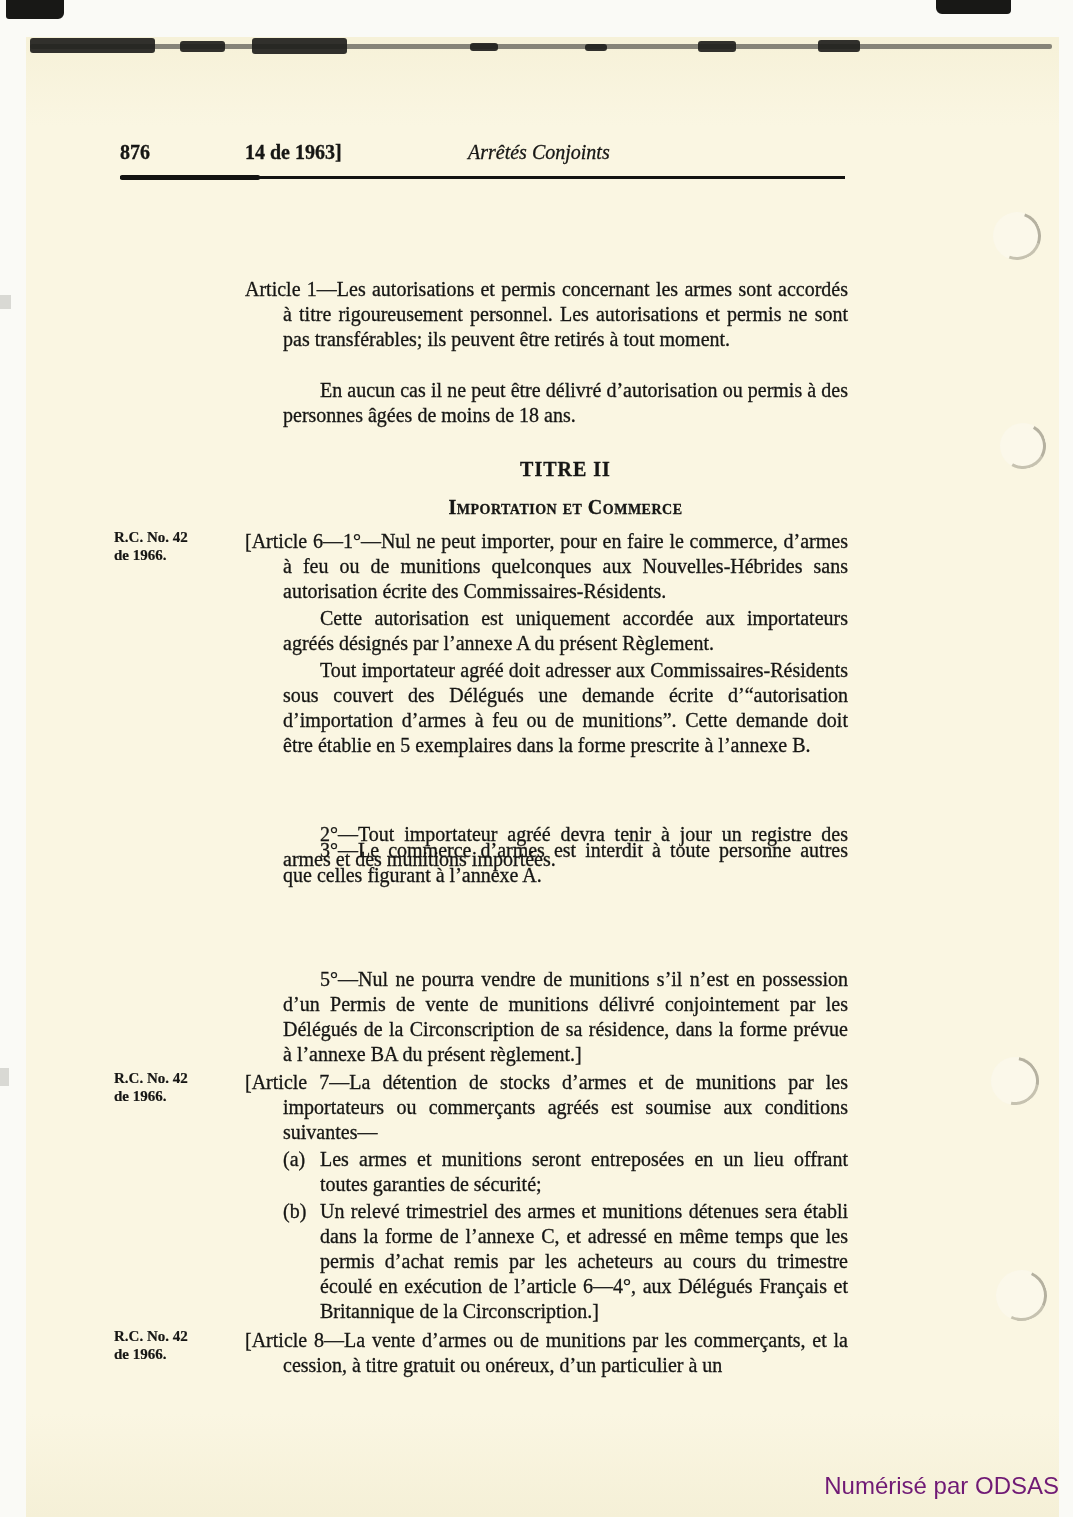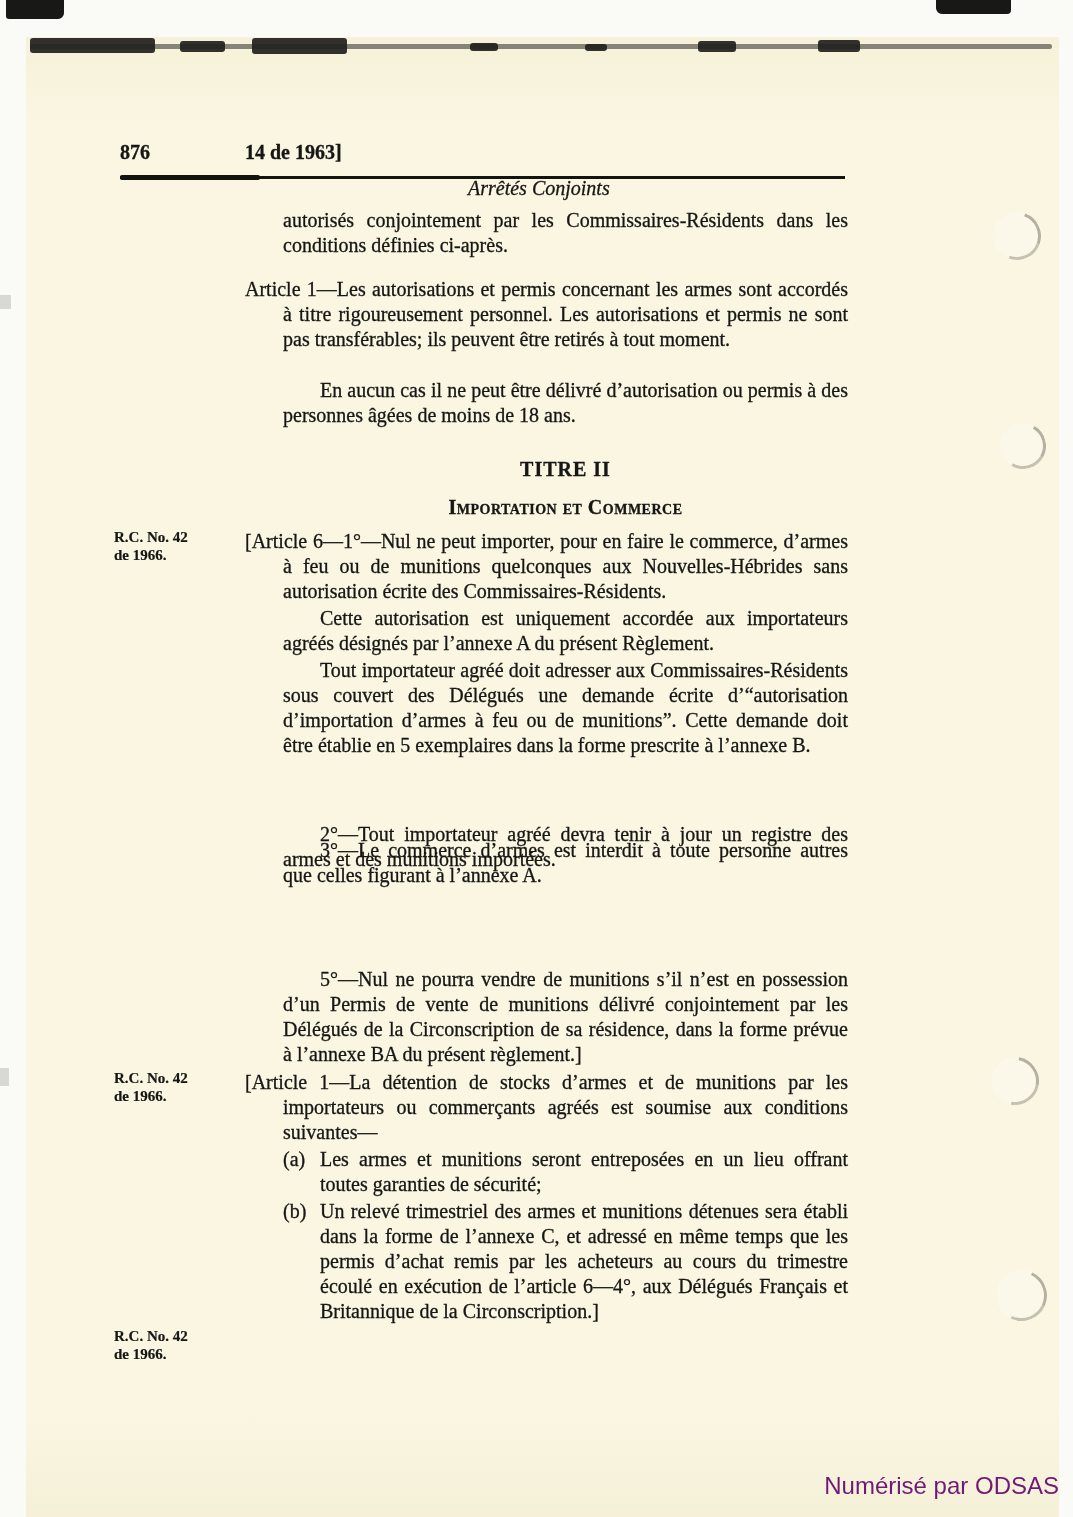--- a/index.html
+++ b/index.html
@@ -47,21 +47,21 @@
   .list-row { position: absolute; left: 283px; width: 565px; display: flex; }
   .list-label { width: 37px; flex: none; }
   .list-text { flex: 1; text-align: justify; }
   .margin-note {
     position: absolute; left: 114px; width: 140px;
     font-size: 15px; line-height: 17.5px; font-weight: bold;
     -webkit-text-stroke: 0.2px;
   }
   .hdr { position: absolute; font-size: 20px; -webkit-text-stroke: 0.3px; }
   .bold { font-weight: bold; }
-  .ital { font-style: italic; margin-top: 36px; }
+  .ital { font-style: italic; }
   .rule { position: absolute; background: #131311; }
   .credit {
     position: absolute; right: 14px; top: 1472px;
     font-family: "Liberation Sans", "DejaVu Sans", sans-serif;
     font-size: 24px; color: #701a75;
   }
 </style>
 </head>
 <body>
 
@@ -99,41 +99,41 @@
   </div>
   <div class="margin-note" style="top:1070px;">
     <div>R.C. No. 42</div>
     <div>de 1966.</div>
   </div>
   <div class="margin-note" style="top:1328px;">
     <div>R.C. No. 42</div>
     <div>de 1966.</div>
   </div>
 
-  <div class="par txt" style="top:208px;">autorisés conjointement par les Commissaires-Résidents dans les conditions définies ci-après.</div>
 
   <div class="par txt hang" style="top:277px;">Article 1—Les autorisations et permis concernant les armes sont accordés à titre rigoureusement personnel. Les autorisations et permis ne sont pas transférables; ils peuvent être retirés à tout moment.</div>
   <div class="par txt ind" style="top:378px;">En aucun cas il ne peut être délivré d’autorisation ou permis à des personnes âgées de moins de 18 ans.</div>
 
   <div class="center-head txt subtitle" style="top:495px;">Importation et Commerce</div>
   <div class="center-head txt titre" style="top:457px;">TITRE II</div>
 
   <div class="par txt hang" style="top:529px;">[Article 6—1°—Nul ne peut importer, pour en faire le commerce, d’armes à feu ou de munitions quelconques aux Nouvelles-Hébrides sans autorisation écrite des Commissaires-Résidents.</div>
   <div class="par txt ind" style="top:606px;">Cette autorisation est uniquement accordée aux importateurs agréés désignés par l’annexe A du présent Règlement.</div>
   <div class="par txt ind" style="top:658px;">Tout importateur agréé doit adresser aux Commissaires-Résidents sous couvert des Délégués une demande écrite d’“autorisation d’importation d’armes à feu ou de munitions”. Cette demande doit être établie en 5 exemplaires dans la forme prescrite à l’annexe B.</div>
   <div class="par txt ind" style="top:786px;margin-top:36px;">2°—Tout importateur agréé devra tenir à jour un registre des armes et des munitions importées.</div>
   <div class="par txt ind" style="top:838px;">3°—Le commerce d’armes est interdit à toute personne autres que celles figurant à l’annexe A.</div>
   <div class="par txt ind" style="top:967px;">5°—Nul ne pourra vendre de munitions s’il n’est en possession d’un Permis de vente de munitions délivré conjointement par les Délégués de la Circonscription de sa résidence, dans la forme prévue à l’annexe BA du présent règlement.]</div>
 
-  <div class="par txt hang" style="top:1070px;">[Article 1—La détention de stocks d’armes et de munitions par les importateurs ou commerçants agréés est soumise aux conditions suivantes—</div>
+  <div class="par txt hang" style="top:1070px;">[Article 7—La détention de stocks d’armes et de munitions par les importateurs ou commerçants agréés est soumise aux conditions suivantes—</div>
   <div class="list-row txt" style="top:1147px;">
     <div class="list-label">(a)</div>
     <div class="list-text">Les armes et munitions seront entreposées en un lieu offrant toutes garanties de sécurité;</div>
   </div>
   <div class="list-row txt" style="top:1199px;">
     <div class="list-label">(b)</div>
     <div class="list-text">Un relevé trimestriel des armes et munitions détenues sera établi dans la forme de l’annexe C, et adressé en même temps que les permis d’achat remis par les acheteurs au cours du trimestre écoulé en exécution de l’article 6—4°, aux Délégués Français et Britannique de la Circonscription.]</div>
   </div>
 
+  <div class="par txt hang" style="top:1328px;">[Article 8—La vente d’armes ou de munitions par les commerçants, et la cession, à titre gratuit ou onéreux, d’un particulier à un</div>
 
   <div class="credit">Numérisé par ODSAS</div>
 
 </div>
 
 </body></html>

